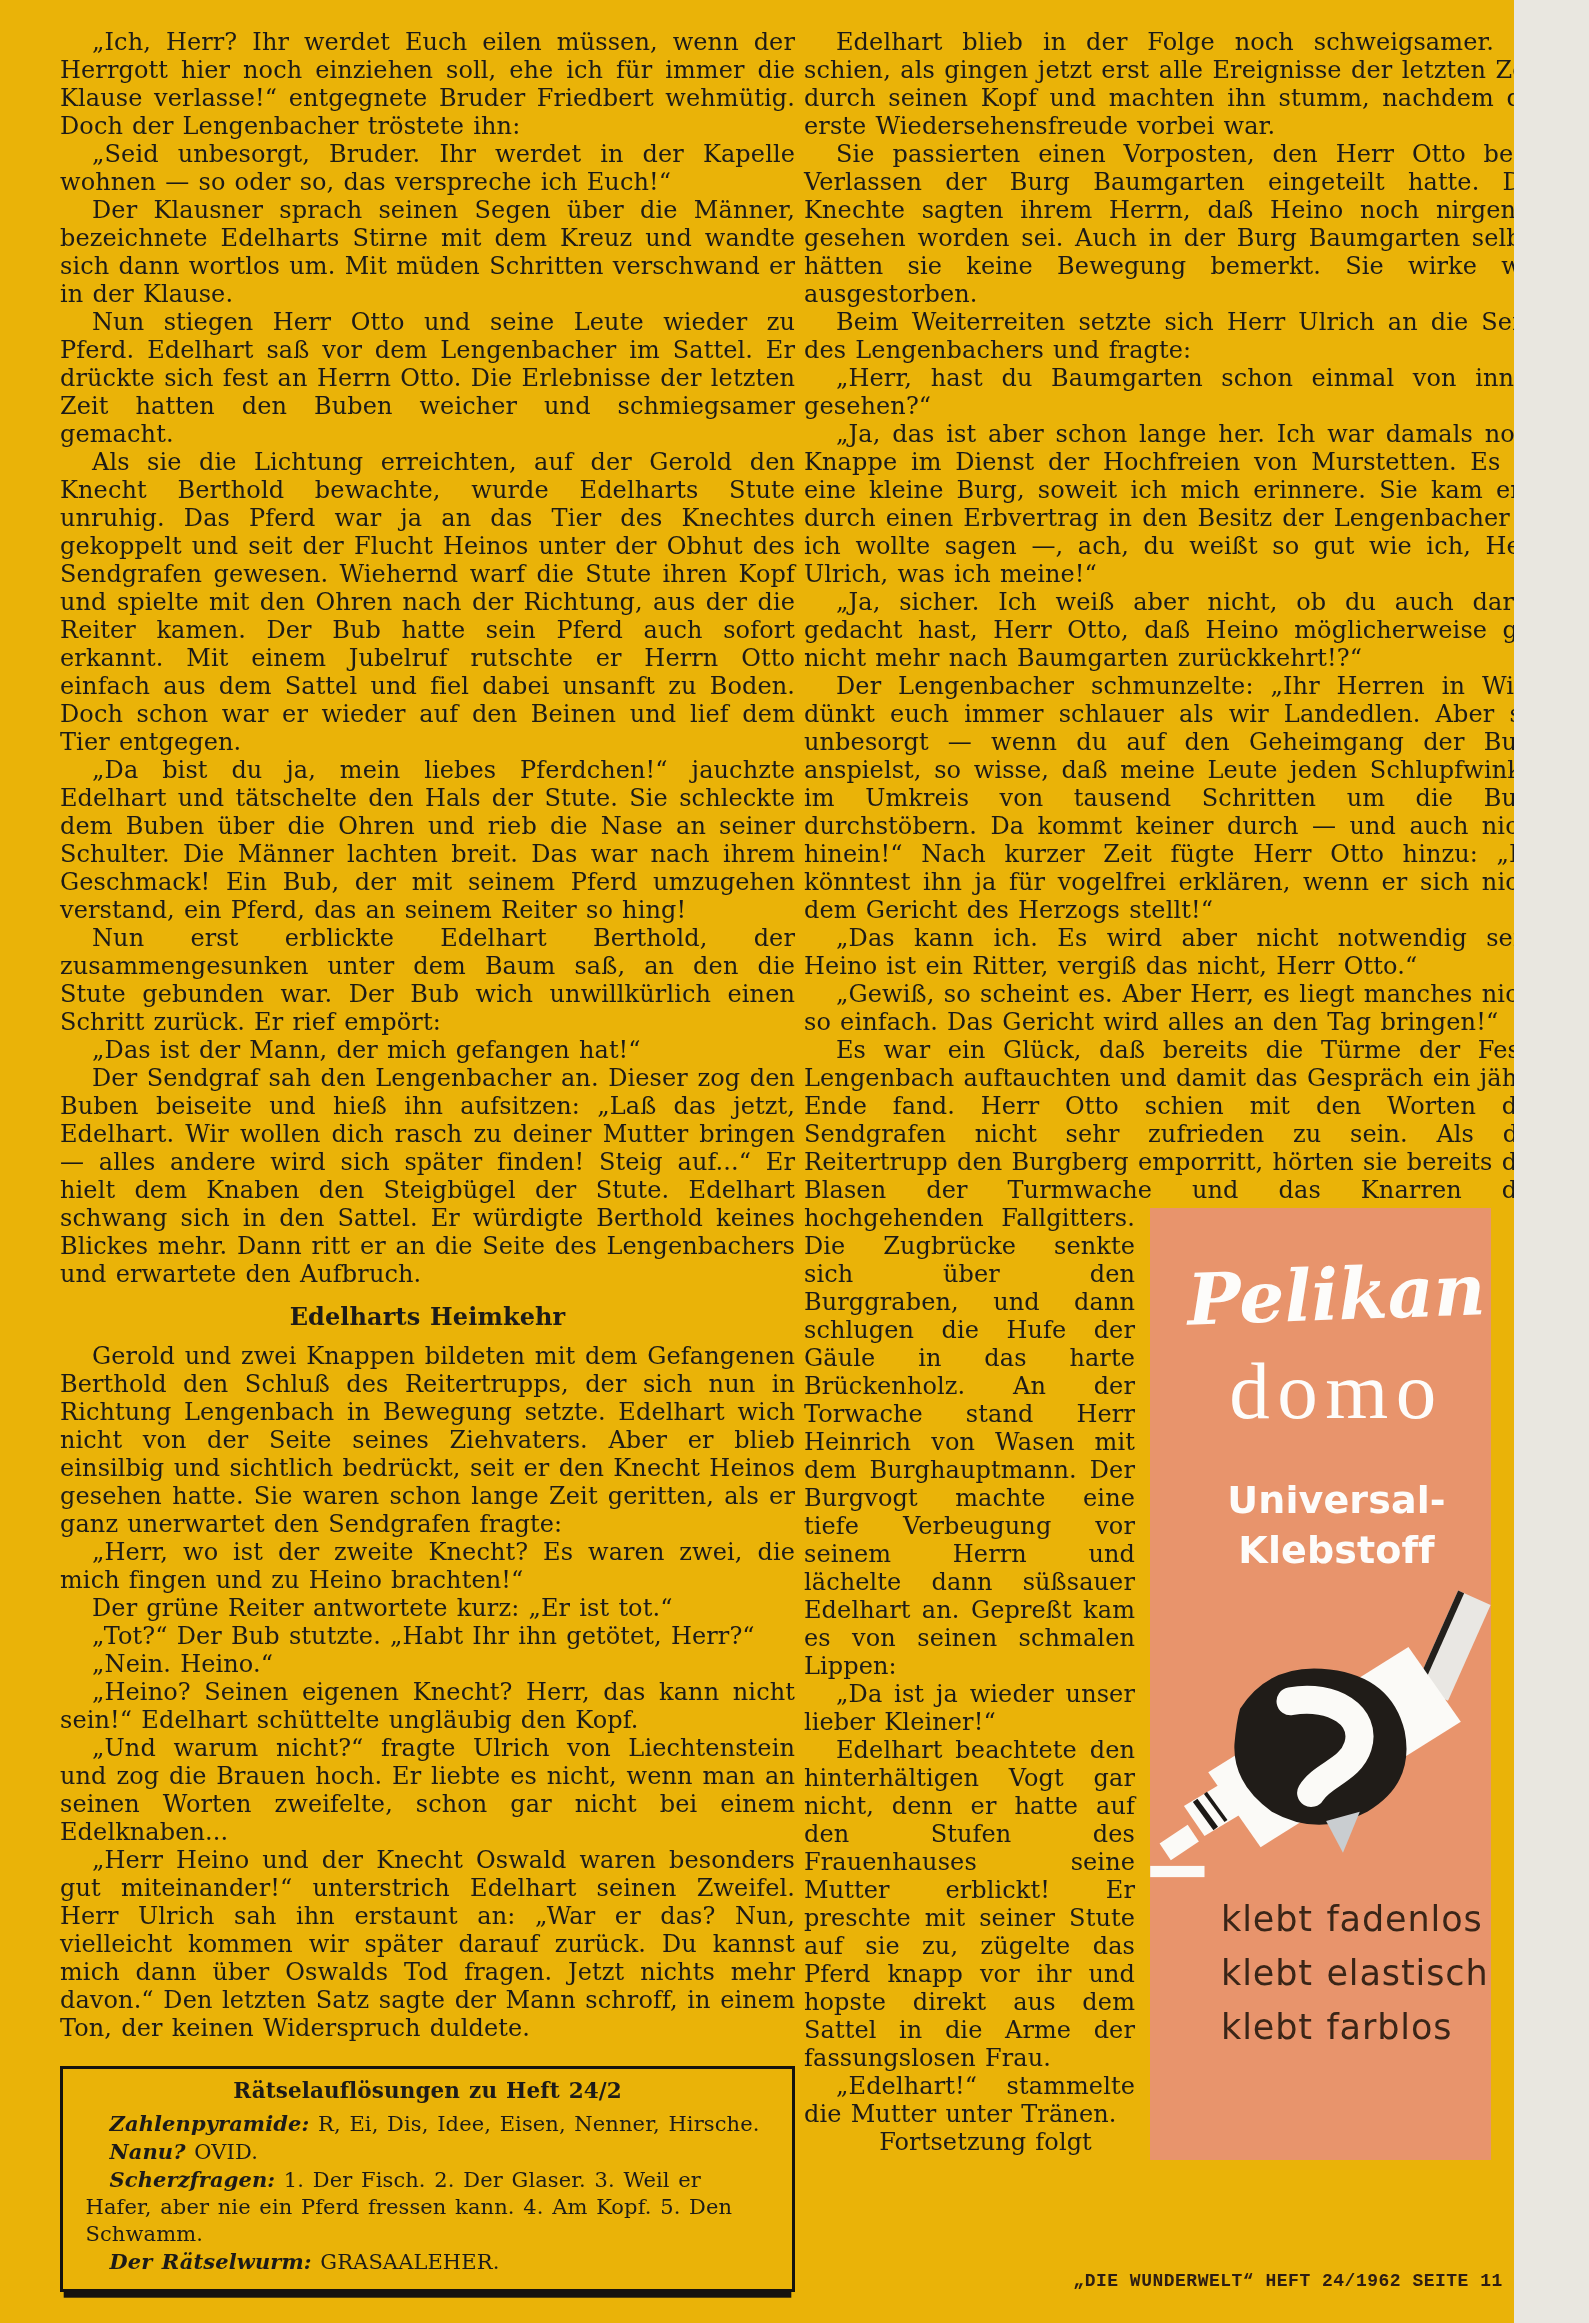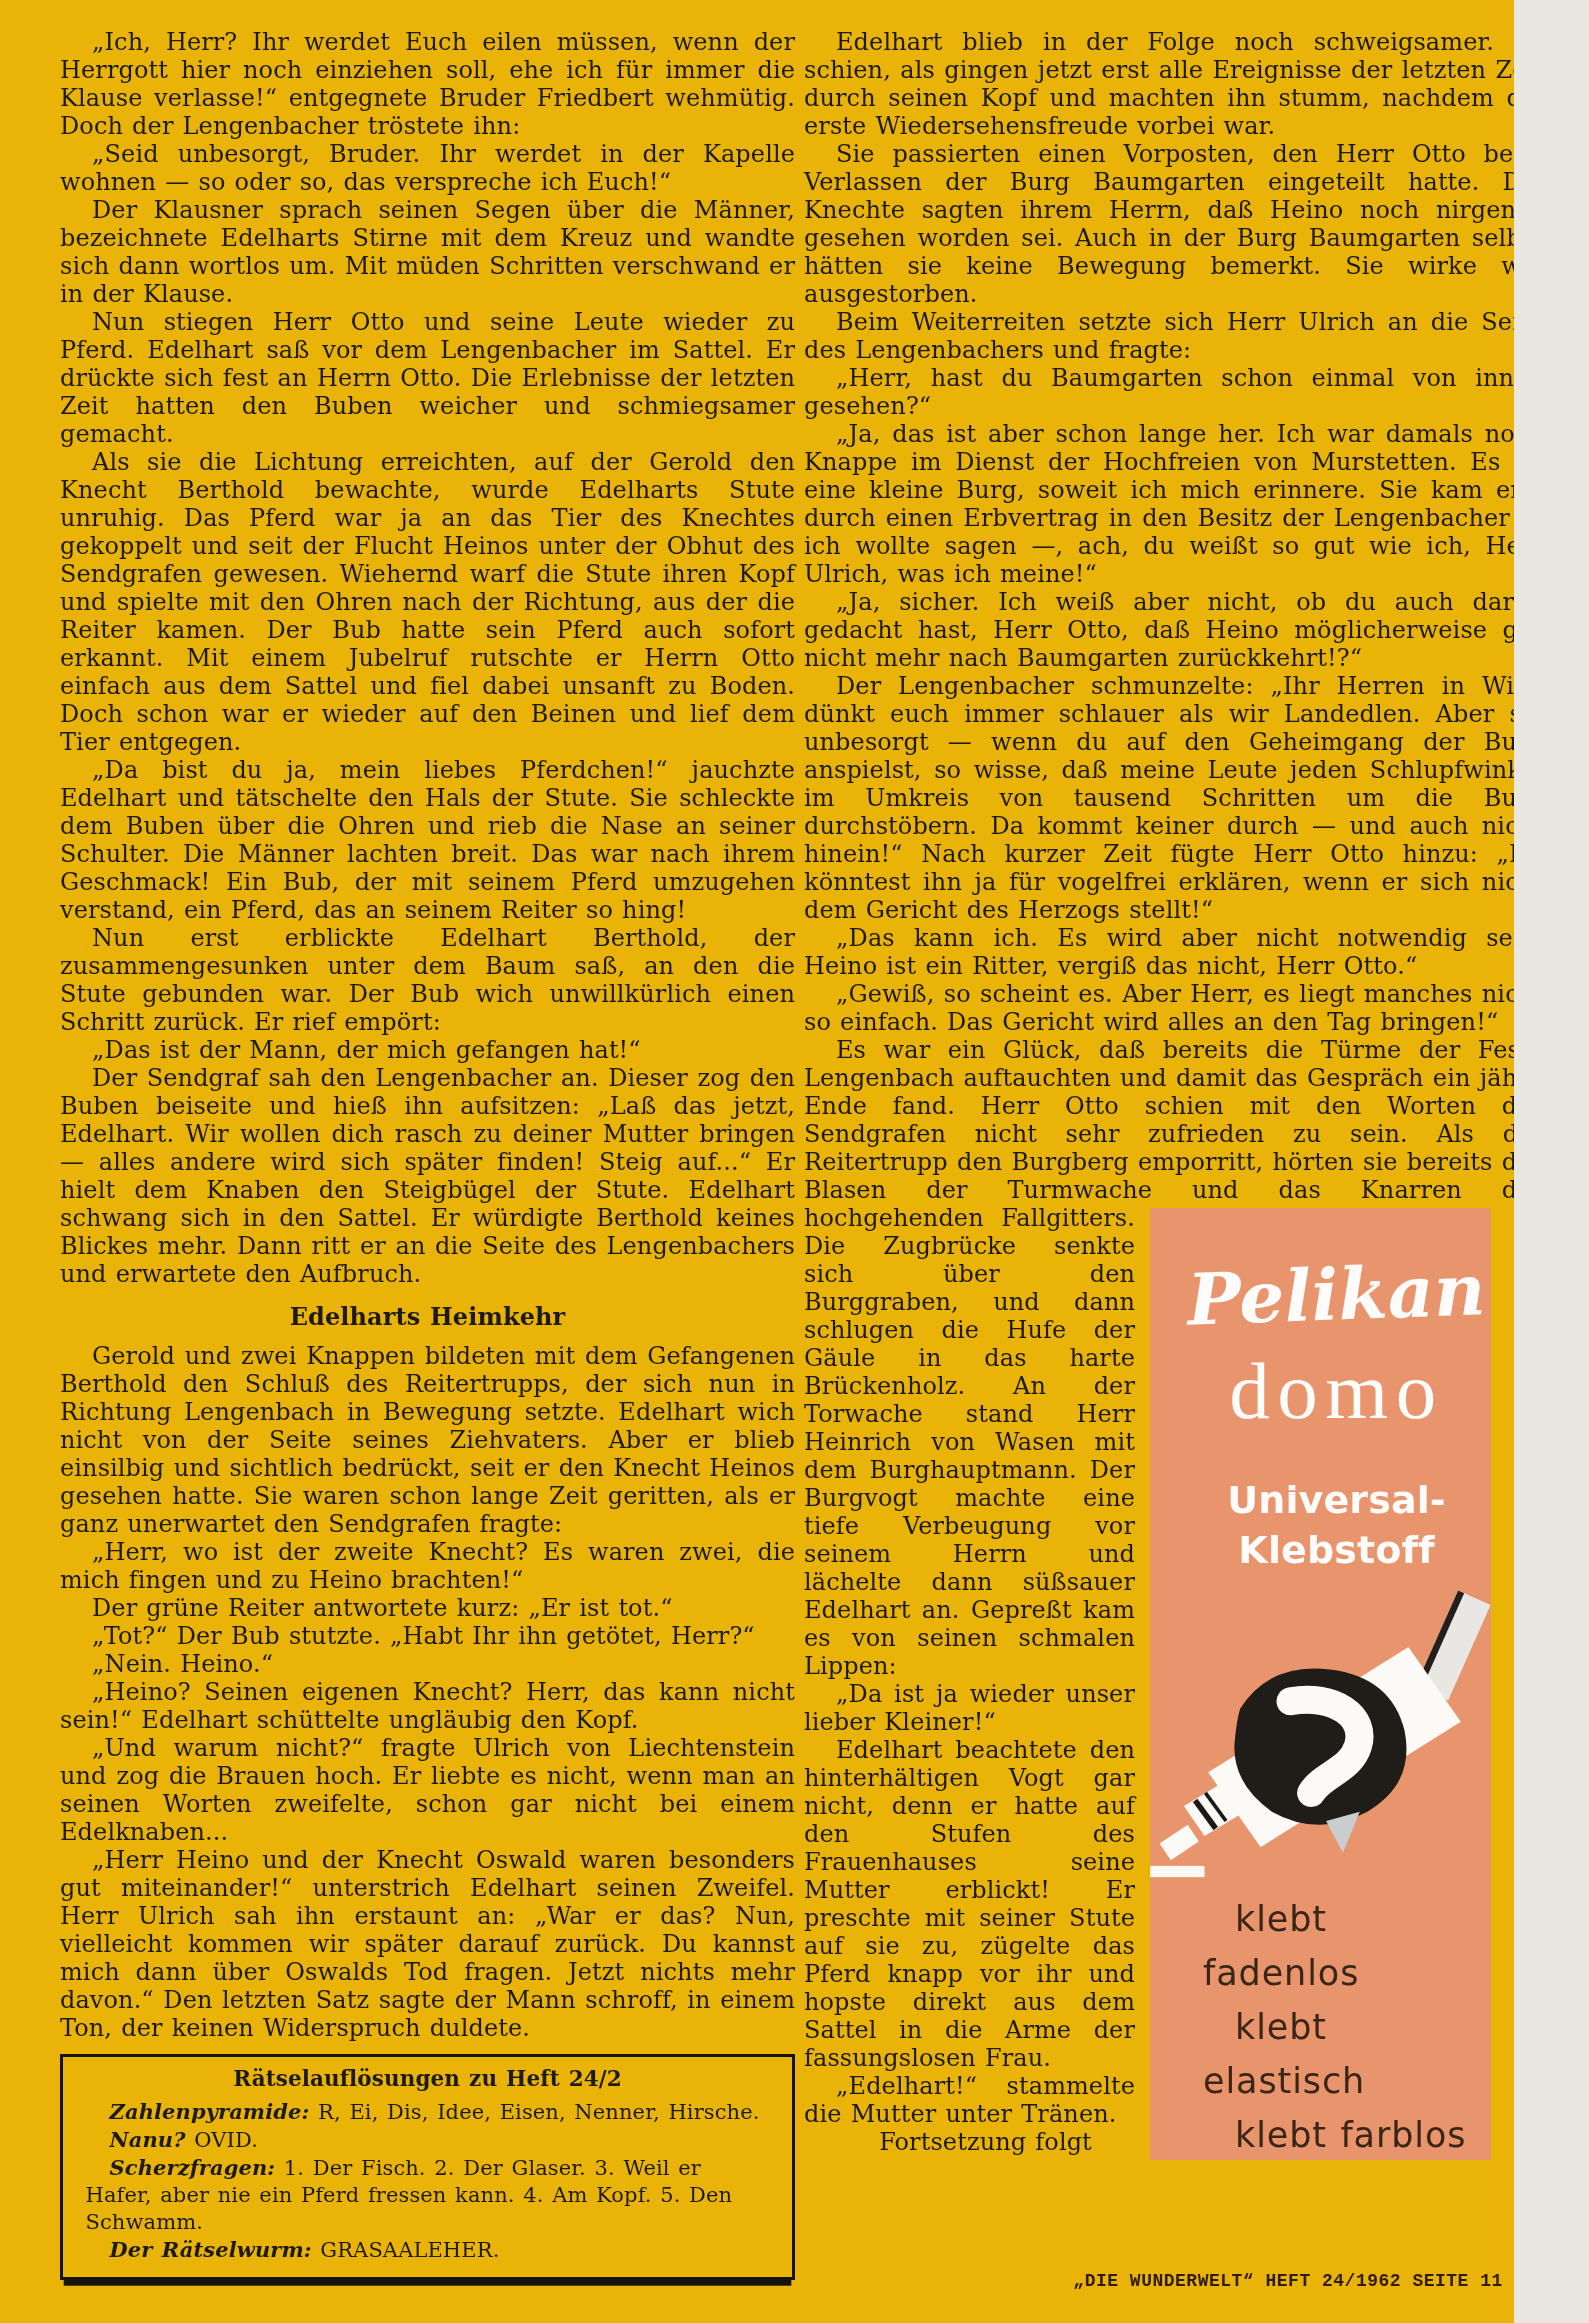--- a/index.html
+++ b/index.html
@@ -21,21 +21,21 @@
   }
   .col-left  { left:60px;  width:735px; }
   .col-right { left:804px; width:740px; }
   p.para { margin:0; text-indent:32px; }
   .story-heading {
     text-align:center; font-weight:bold; font-size:24px;
     margin:15px 0 11.2px; text-indent:0;
   }
   
   .puzzle-box {
-    margin-top:12px;
+    margin-top:24px;
     border:3.7px solid #16130f;
     box-shadow:0 9.4px 0 -3.7px #16130f;
     padding:7.5px 22.5px 13px 22.5px;
   }
   .puzzle-title {
     margin:0 0 5.6px; text-align:center; font-weight:bold;
     font-size:21.5px; line-height:28px; text-indent:0;
   }
   .puzzle-line {
     margin:0; font-size:21px; line-height:27px;
@@ -70,21 +70,21 @@
   }
   .ad-subtitle {
     display:block; margin-top:43px;
     font-family:"DejaVu Sans", sans-serif;
     font-weight:bold; font-size:38px; line-height:1.32;
     color:#fdfcfa;
   }
   .ad-subtitle span { display:block; }
   .ad-illus { display:block; margin:13px auto 0; }
   .ad-claims {
-    display:block; margin:13px 0 0 53px;
+    display:block; margin:13px 0 0 39px;
     text-align:left;
     font-family:"DejaVu Sans", sans-serif;
     font-size:35px; line-height:54px;
     color:#3A2517; letter-spacing:0.9px;
   }
   .ad-claims span { display:block; }
   .continuation {
     margin-top:39px; text-align:center; text-indent:0;
   }
   .page-footer {

